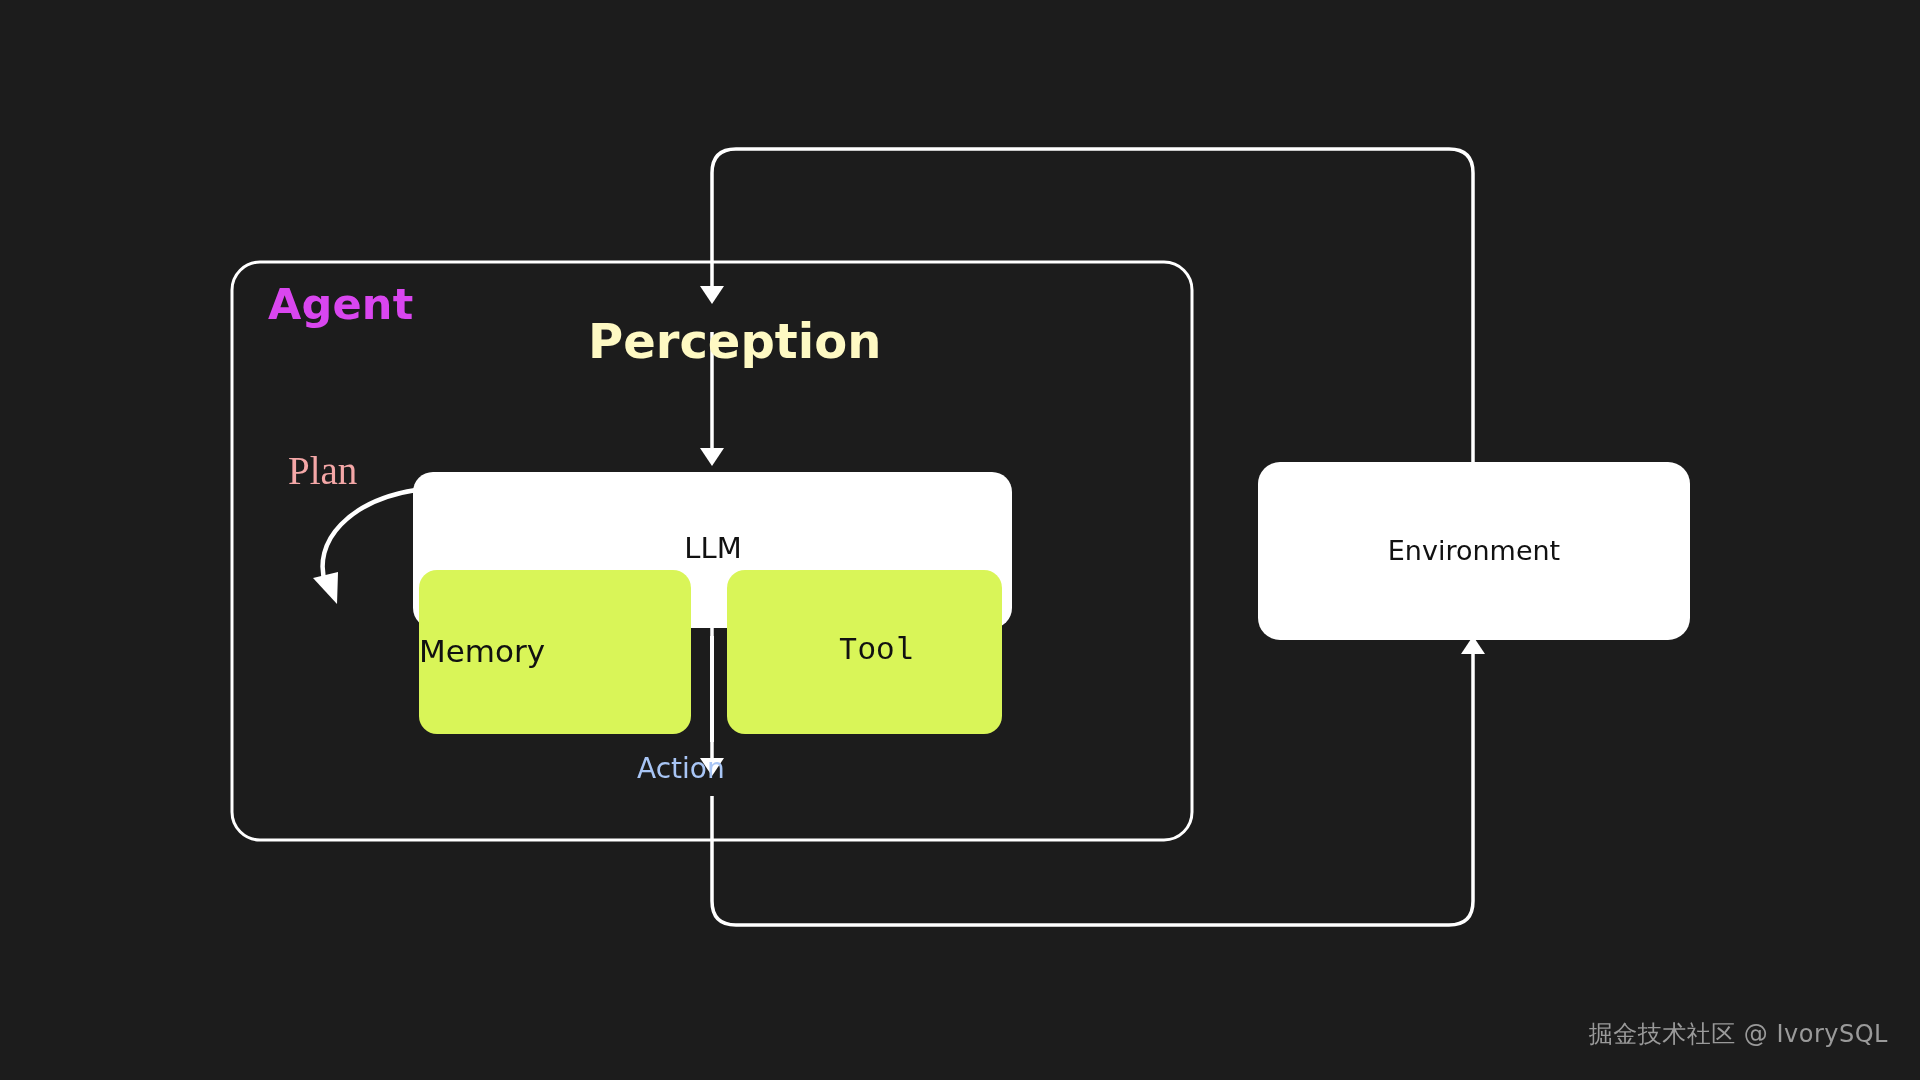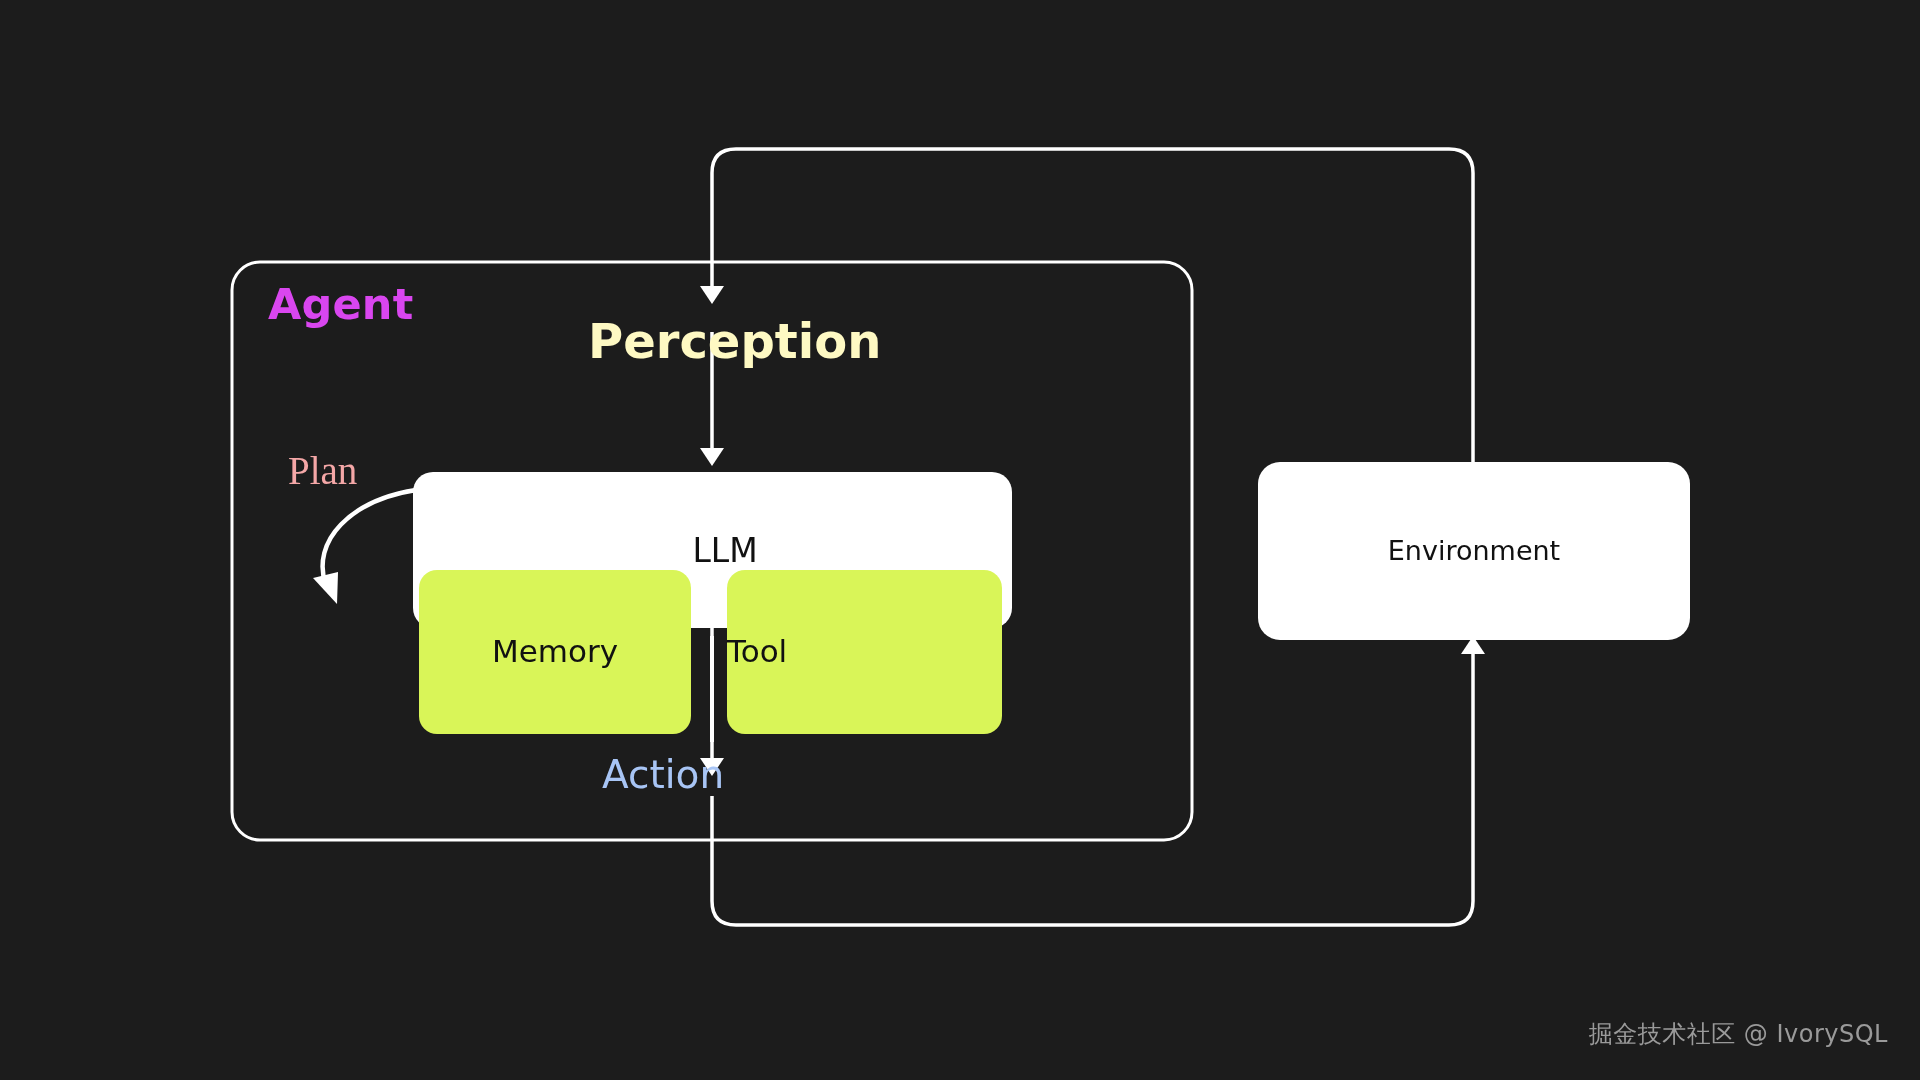--- a/index.html
+++ b/index.html
@@ -20,34 +20,34 @@
   }
   #perception-label{
     left:588px;top:313px;
     font-size:48px;color:#fef9c3;font-weight:700;
   }
   #plan-label{
     left:288px;top:448px;
     font-size:39px;color:#f4a7a7;font-weight:400;font-family:Liberation Serif, serif;
   }
   #action-label{
-    left:602px;top:752px;
-    font-size:39px;color:#a8c5f5;font-weight:400;
+    left:637px;top:752px;
+    font-size:28px;color:#a8c5f5;font-weight:400;
   }
   #llm-label{
     left:0;top:531px;width:1426px;text-align:center;
-    font-size:33px;color:#111111;margin-left:12px;
+    font-size:29px;color:#111111;
   }
   #memory-label{
-    left:419px;top:633px;width:272px;text-align:center;
+    left:419px;top:633px;width:272px;text-align:left;
     font-size:31px;color:#111111;
   }
   #tool-label{
-    left:727px;top:633px;width:298px;
-    font-size:31px;color:#111111;
+    left:727px;top:633px;width:298px;text-align:center;
+    font-size:31px;color:#111111;font-family:Liberation Mono, monospace;
   }
   #environment-label{
     left:1258px;top:535px;width:432px;text-align:center;
     font-size:27px;color:#111111;
   }
   #watermark{
     right:32px;bottom:30px;
     font-size:24px;color:#9a9a9a;
     letter-spacing:.5px;
     margin-left:37px;

